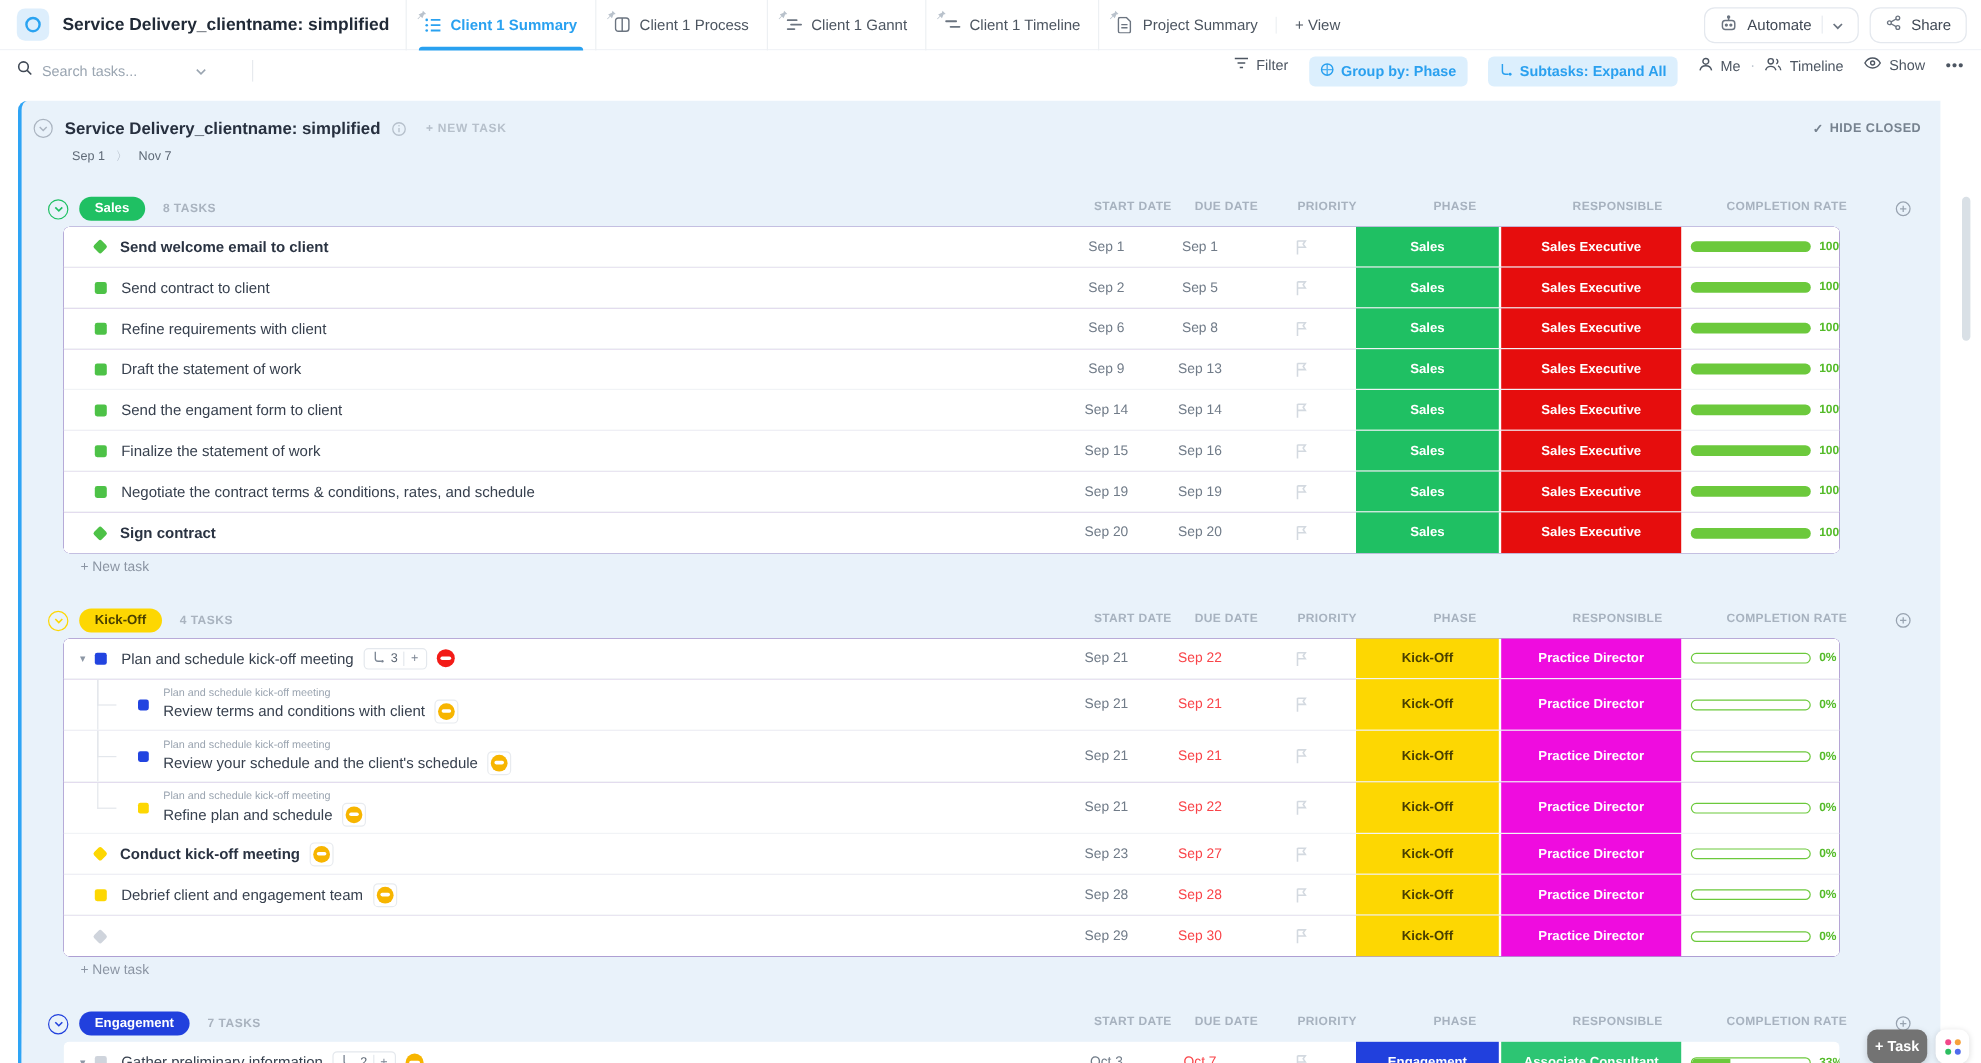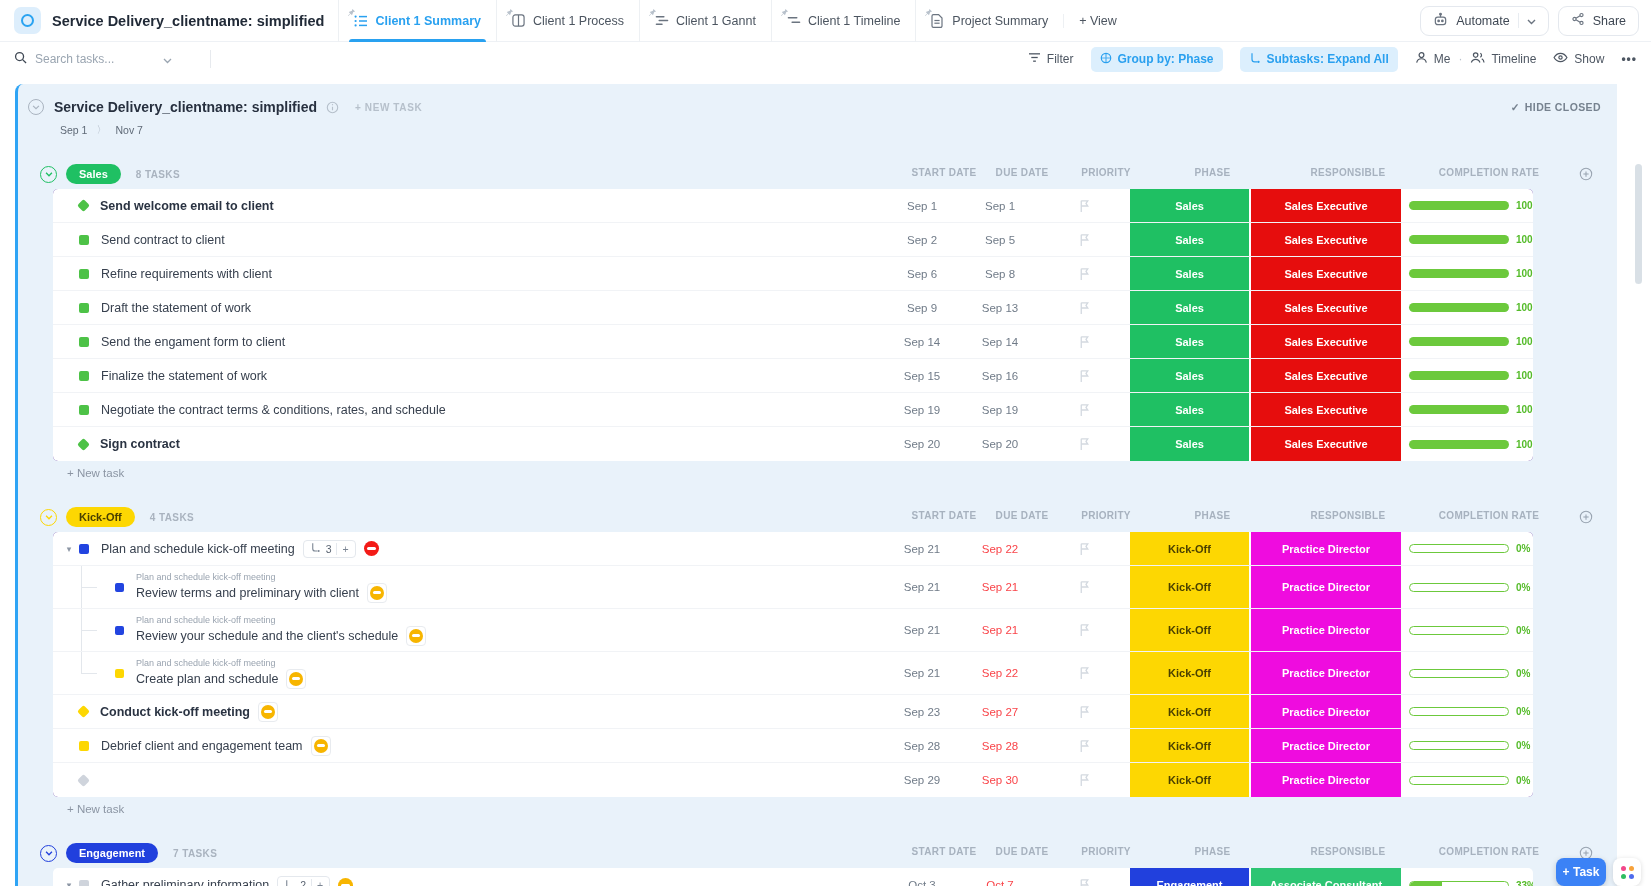--- a/index.html
+++ b/index.html
@@ -22,21 +22,21 @@
   .topbar-right { margin-left:auto; display:flex; gap:9px;padding-left:36px; }
   .btn { display:flex; align-items:center; gap:8px; border:1px solid #e4e8ee; border-radius:9px; height:30px; padding:0 12px; font-size:12.5px; color:#3f4854; background:#fff; cursor:pointer; white-space:nowrap; }
   .btn .vsep { width:1px; height:15px; background:#e8ecf1; }
 
   
   .toolbar { height:34px; display:flex; align-items:center; padding:0 14px; background:#fff; }
   .search { display:flex; align-items:center; gap:8px; width:188px; }
   .search input { border:none; outline:none; font-size:12px; color:#5a6472; width:120px; font-family:inherit; background:transparent; }
   .search input::placeholder { color:#9aa5b1; }
   .tb-divider { width:1px; height:18px; background:#e7eaee; margin-left:8px; }
-  .toolbar-right { margin-left:auto; display:flex; align-items:center; gap:17px; font-size:12px; color:#4d5662; }
+  .toolbar-right { margin-left:auto; display:flex; align-items:flex-start; gap:17px; font-size:12px; color:#4d5662; }
   .tbi { display:flex; align-items:center; gap:6px; cursor:pointer; white-space:nowrap; }
   .pillblue { background:#dceffd; color:#2aa0ef; border-radius:5px; padding:5px 9px; font-weight:600; }
   .middot { color:#b9c2cc; margin:0 -9px; }
   .more { letter-spacing:1px; color:#4d5662; font-weight:700; }
 
   
   .content { position:absolute; top:76px; left:0; right:0; bottom:0; background:#fff; }
   .panel { position:absolute; left:15px; top:8px; right:34px; bottom:0; background:#e9f2fa; border-left:3px solid #2ea4f5; border-radius:8px 0 0 0; padding-top:10px; overflow:hidden; }
   .ptitle-row { display:flex; align-items:center; height:26px; padding:0 16px 0 10px; }
   .pchev { width:16px; height:16px; border-radius:50%; border:1.5px solid #aab4c0; color:#aab4c0; display:flex; align-items:center; justify-content:center; flex:none; }
@@ -96,21 +96,21 @@
   .ccomp { width:132px; display:flex; align-items:center; padding-left:8px; gap:7px; flex:none; }
   .bar { width:100px; height:9px; border-radius:5px; position:relative; flex:none; overflow:hidden; }
   .bar.full { background:#6cc93c; }
   .bar.empty,.bar.part { border:1px solid #6cc93c; background:#fff; }
   .bar .fill { position:absolute; left:0; top:0; bottom:0; background:#6cc93c; border-radius:4px 0 0 4px; }
   .pct { font-size:10px; color:#54bb29; font-weight:600; }
 
   .addtask { margin:2px 0 0 35px; height:20px; display:flex; align-items:center; padding-left:14px; font-size:11.5px; color:#8b95a3; cursor:pointer; }
 
   
-  .task-fab { position:absolute; left:1556px; top:858px; width:50px; height:28px; background:#3b82f6; border-radius:8px; color:#fff; font-size:12px; font-weight:600; display:flex; align-items:center; justify-content:center; box-shadow:0 2px 6px rgba(0,0,0,.18); z-index:6; cursor:pointer; }
+  .task-fab { position:absolute; left:1556px; top:858px; width:50px; height:28px; background:#737373; border-radius:8px; color:#fff; font-size:12px; font-weight:600; display:flex; align-items:center; justify-content:center; box-shadow:0 2px 6px rgba(0,0,0,.18); z-index:6; cursor:pointer; }
   .apps-fab { position:absolute; left:1613px; top:858px; width:28px; height:28px; background:#fff; border-radius:8px; box-shadow:0 1px 5px rgba(0,0,0,.15); display:grid; grid-template-columns:5px 5px; grid-gap:3px; place-content:center; z-index:6; cursor:pointer; }
   .apps-fab i { width:5px; height:5px; border-radius:50%; display:block; }
   .scroll-thumb { position:absolute; right:9px; top:88px; width:7px; height:120px; background:#ccd5dd; border-radius:4px; opacity:.75; }
 </style>
 </head>
 <body>
 
 <div class="topbar">
   <div class="logo">
       <div class="logo-ring"></div>
@@ -622,21 +622,21 @@
         <span class="pct">0%</span>
       </div>
     </div>
             <div class="row sub">
       <div class="cleft">
         <span class="caret hid">▾</span>
         <span class="shape square" style="background:#2244e0"></span>
         <div class="namewrap">
           <div class="crumb">Plan and schedule kick-off meeting</div>
           <div class="nameline">
-            <span class="tname">Review terms and preliminary with client</span>
+            <span class="tname">Review terms and conditions with client</span>
             <span class="emoji-chip">
                       <span class="emoji" style="background:#f7b500"></span>
                     </span>
           </div>
         </div>
       </div>
       <div class="cstart">Sep 21</div>
       <div class="cdue red">Sep 21</div>
       <div class="cprio">
                 <svg width="13" height="14" viewBox="0 0 14 15" fill="none" stroke="#d3d9e0" stroke-width="1.4">
@@ -680,21 +680,21 @@
         <span class="pct">0%</span>
       </div>
     </div>
             <div class="row sub sub-last">
       <div class="cleft">
         <span class="caret hid">▾</span>
         <span class="shape square" style="background:#fdd702"></span>
         <div class="namewrap">
           <div class="crumb">Plan and schedule kick-off meeting</div>
           <div class="nameline">
-            <span class="tname">Create plan and schedule</span>
+            <span class="tname">Refine plan and schedule</span>
             <span class="emoji-chip">
                       <span class="emoji" style="background:#f7b500"></span>
                     </span>
           </div>
         </div>
       </div>
       <div class="cstart">Sep 21</div>
       <div class="cdue red">Sep 22</div>
       <div class="cprio">
                 <svg width="13" height="14" viewBox="0 0 14 15" fill="none" stroke="#d3d9e0" stroke-width="1.4">

